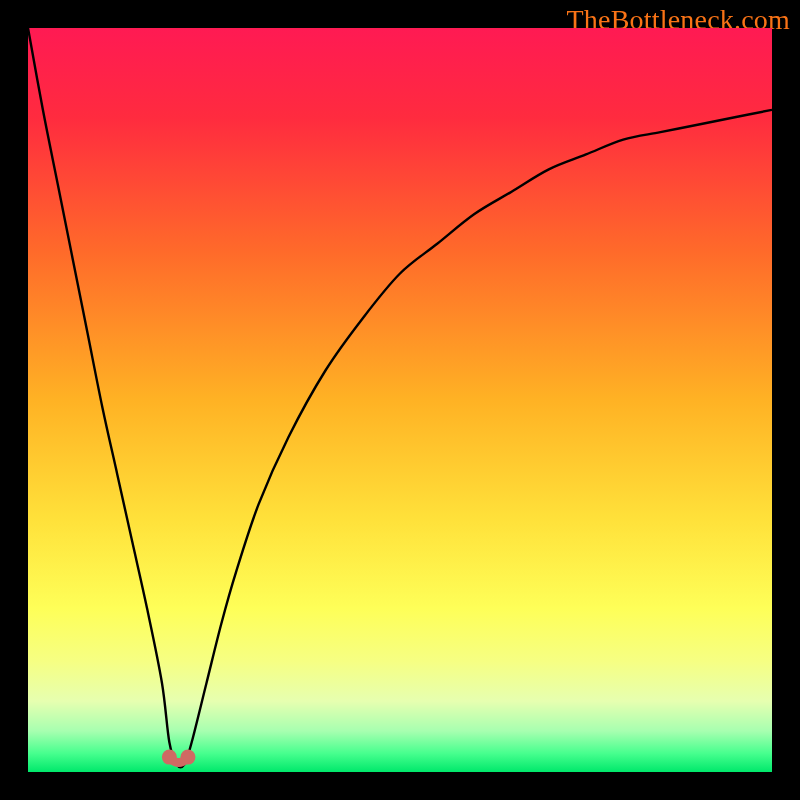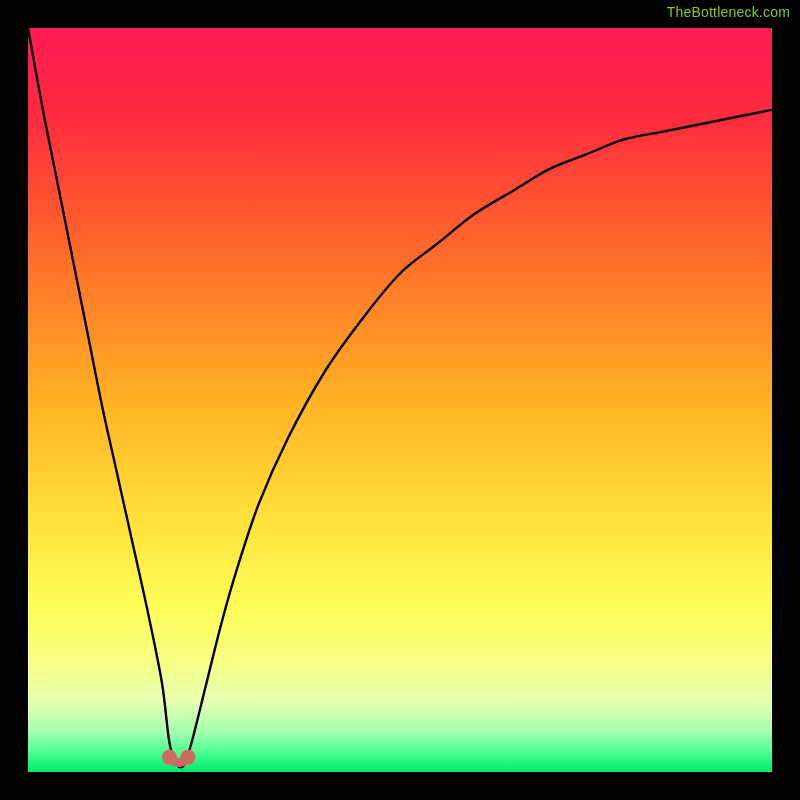--- a/index.html
+++ b/index.html
@@ -22,25 +22,25 @@
     left: 28px;
     top: 28px;
     width: 744px;
     height: 744px;
     overflow: hidden;
   }
   .watermark {
     position: absolute;
     top: 4px;
     right: 10px;
-    color: #84cc16;
-    font-size: 14px;
+    color: #f97316;
+    font-size: 28px;
     font-weight: 400;
     letter-spacing: 0.2px;
-    font-family: Liberation Sans, sans-serif;
+    font-family: Liberation Serif, serif;
   }
 </style>
 </head>
 <body>
 
 <div class="frame">
   <div class="watermark">TheBottleneck.com</div>
 
   <div class="plot">
     <svg id="chart-svg" width="744" height="744" viewBox="0 0 744 744">

